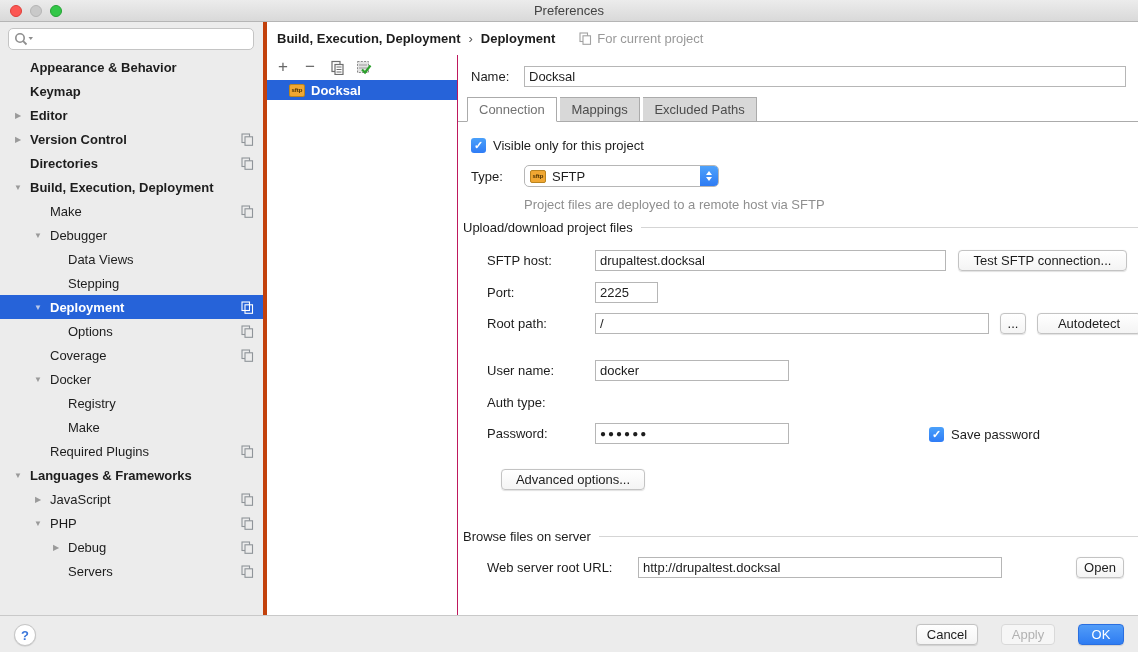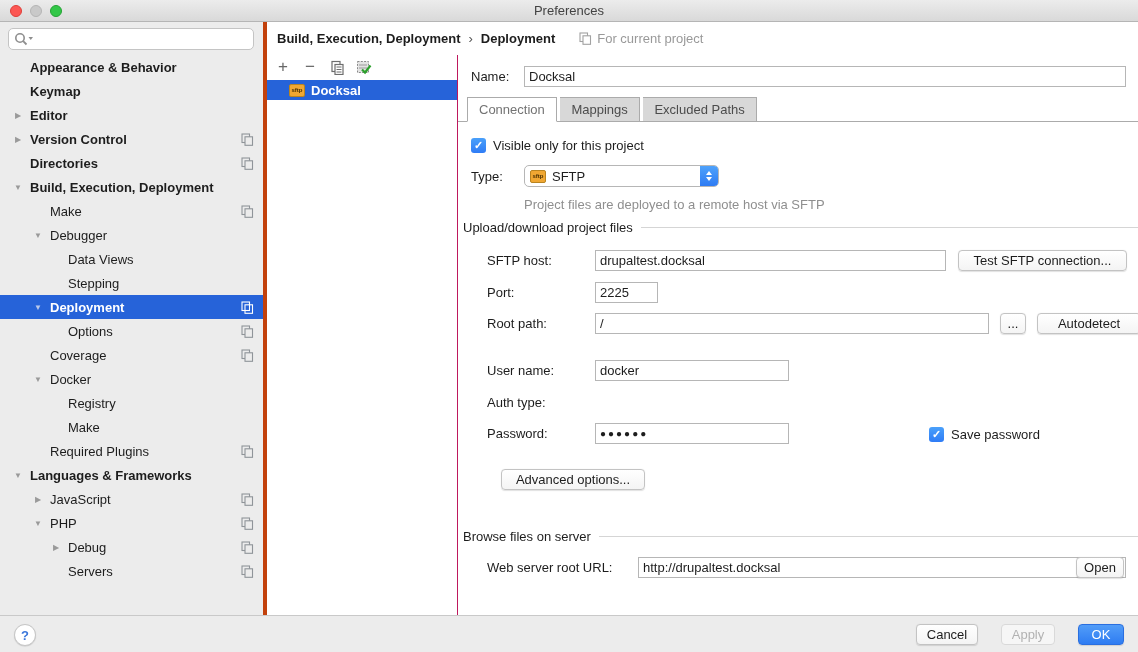--- a/index.html
+++ b/index.html
@@ -415,21 +415,21 @@
     </div>
 
     <button class="btn" style="position:absolute; left:33px; top:414px; width:144px;margin-left:10px;">Advanced options...</button>
 
     <div class="section" style="position:absolute; left:5px; top:474px;">
       <span class="sec-label">Browse files on server</span>
       <span class="sec-line"></span>
     </div>
 
     <div class="row" style="left:29px; top:502px; height:21px;">Web server root URL:</div>
-    <input class="txt" style="position: absolute; left: 180px; top: 502px; width: 488px;" value="http://drupaltest.docksal">
+    <input class="txt" style="position: absolute; left: 180px; top: 502px; width: 364px;" value="http://drupaltest.docksal">
     <button class="btn" style="position:absolute; left:618px; top:502px; width:48px;">Open</button>
   </div>
 
   <div class="footer">
     <div class="help-btn">?</div>
     <div class="footer-btns">
       <button class="btn" style="width:62px;">Cancel</button>
       <button class="btn disabled" style="width:54px;">Apply</button>
       <button class="btn primary" style="width:46px;">OK</button>
     </div>

